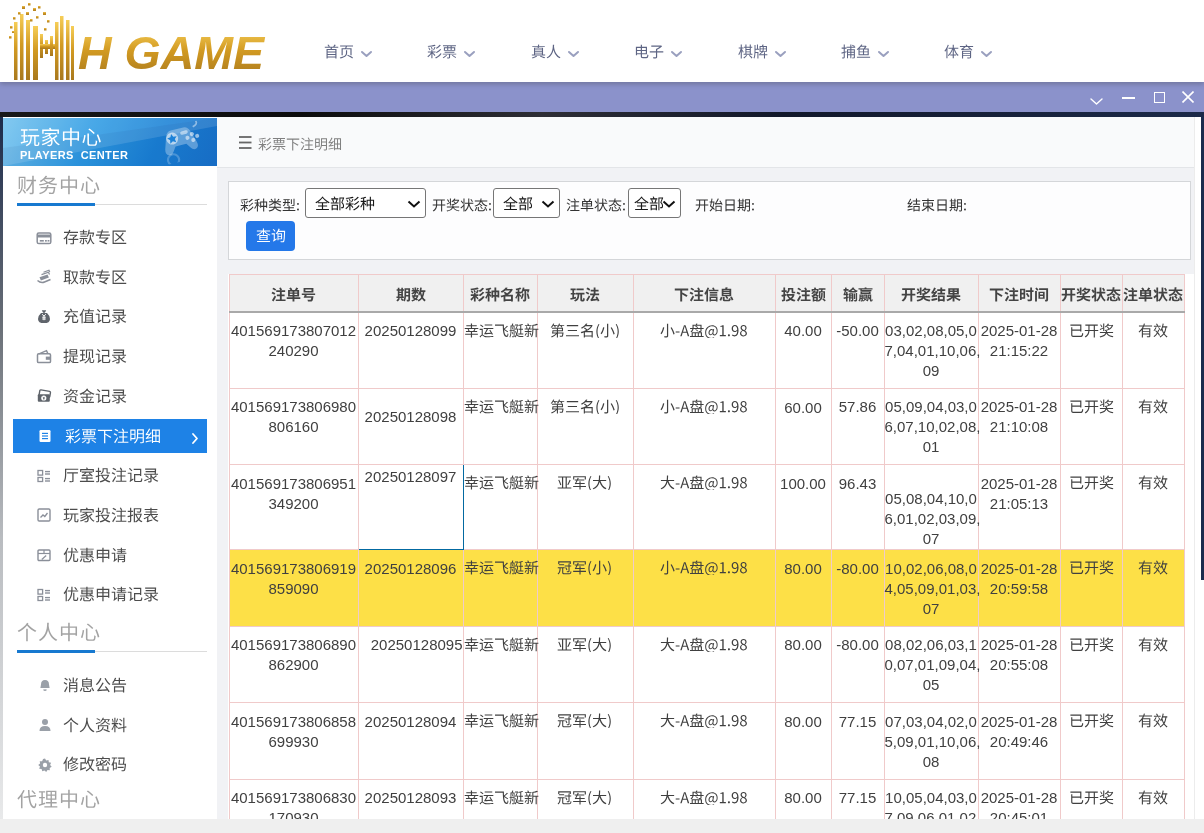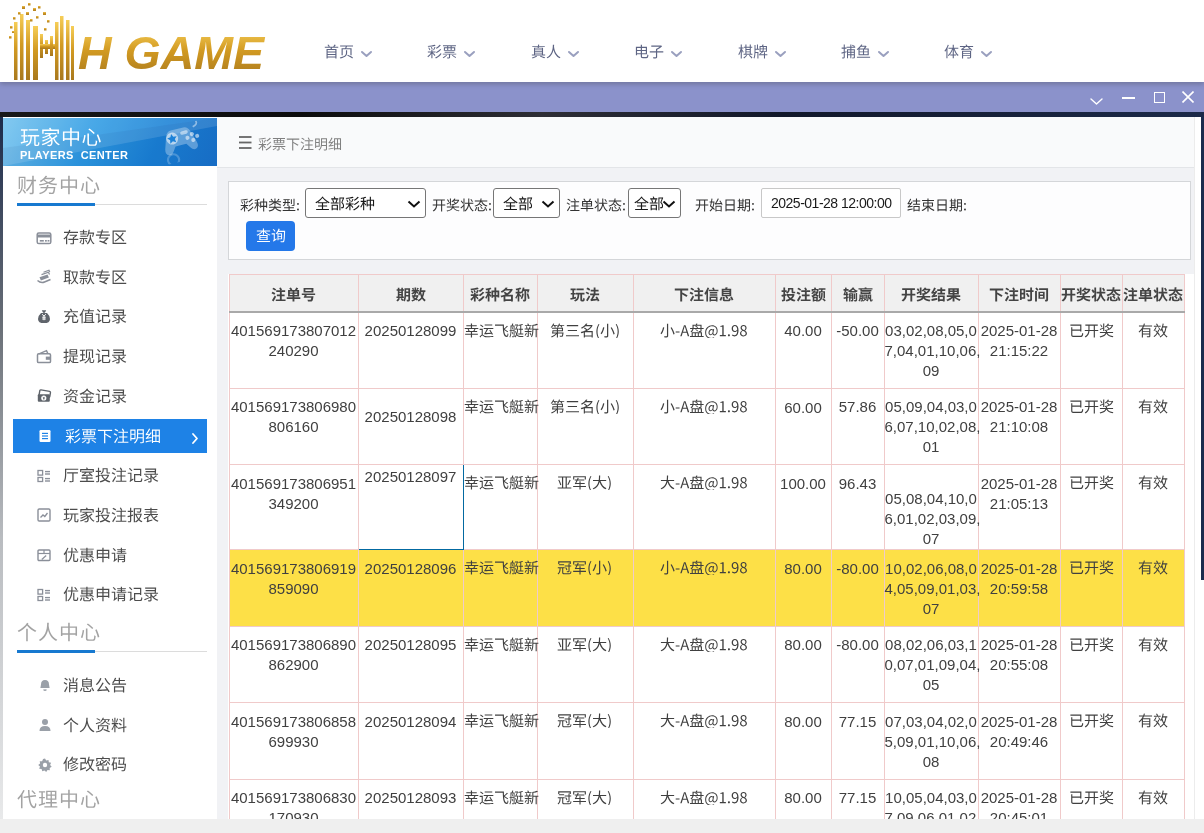--- a/index.html
+++ b/index.html
@@ -393,21 +393,20 @@
           <path d="M0.5 0.5 L6 5.5 L11.5 0.5"></path>
         </svg>
       </div>
 <div class="abs" style="left:466px;top:14px"><svg class="cn" width="60" height="14" style="vertical-align:-1.68px" fill="#333">
           <use href="#u5f00" transform="translate(0.00 12.32) scale(0.01400 -0.01400)"></use>
           <use href="#u59cb" transform="translate(14.00 12.32) scale(0.01400 -0.01400)"></use>
           <use href="#u65e5" transform="translate(28.00 12.32) scale(0.01400 -0.01400)"></use>
           <use href="#u671f" transform="translate(42.00 12.32) scale(0.01400 -0.01400)"></use>
           <use href="#u3a" transform="translate(56.00 12.32) scale(0.01400 -0.01400)"></use>
         </svg></div>
-<div class="abs" style="left:532px;top:6px;width:140px;height:30px;background:#fff;border:1px solid #c8c8c8;border-radius:2px;white-space:nowrap;font-size:14px;letter-spacing:-0.5px;color:#1a1a1a;line-height:28px;padding-left:9px">2025-01-28 12:00:00</div>
 <div class="abs" style="left:678px;top:14px"><svg class="cn" width="60" height="14" style="vertical-align:-1.68px" fill="#333">
           <use href="#u7ed3" transform="translate(0.00 12.32) scale(0.01400 -0.01400)"></use>
           <use href="#u675f" transform="translate(14.00 12.32) scale(0.01400 -0.01400)"></use>
           <use href="#u65e5" transform="translate(28.00 12.32) scale(0.01400 -0.01400)"></use>
           <use href="#u671f" transform="translate(42.00 12.32) scale(0.01400 -0.01400)"></use>
           <use href="#u3a" transform="translate(56.00 12.32) scale(0.01400 -0.01400)"></use>
         </svg></div>
 <div class="abs" style="left:17px;top:39px;width:49px;height:30px;background:#2478e9;border-radius:4px;text-align:center">
         <div style="margin-top:6px"><svg class="cn" width="30" height="15" style="vertical-align:-1.80px" fill="#fff">
             <use href="#u67e5" transform="translate(0.00 13.20) scale(0.01500 -0.01500)"></use>
@@ -657,21 +656,21 @@
                 <use href="#u5f00" transform="translate(15.00 13.20) scale(0.01500 -0.01500)"></use>
                 <use href="#u5956" transform="translate(30.00 13.20) scale(0.01500 -0.01500)"></use>
               </svg></td>
 <td style="border:1px solid #f0caca;text-align:center;vertical-align:top;padding-top:8.5px;line-height:20px"><svg class="cn" width="30" height="15" style="vertical-align:-1.80px" fill="#404040">
                 <use href="#u6709" transform="translate(0.00 13.20) scale(0.01500 -0.01500)"></use>
                 <use href="#u6548" transform="translate(15.00 13.20) scale(0.01500 -0.01500)"></use>
               </svg></td>
 </tr>
 <tr style="height:76.5px;background:#fff">
 <td style="border:1px solid #f0caca;text-align:center;vertical-align:top;padding-top:8.5px;line-height:20px">401569173806890<br>862900</td>
-<td style="border:1px solid #f0caca;text-align:center;vertical-align:top;padding-top:8.5px;line-height:20px">20250128095</td>
+<td style="border:1px solid #f0caca;text-align:right;vertical-align:top;padding-top:8.5px;line-height:20px">20250128095</td>
 <td style="border:1px solid #f0caca;text-align:center;vertical-align:top;padding-top:8.5px;line-height:20px"><svg class="cn" width="75" height="15" style="vertical-align:-1.80px" fill="#404040">
                 <use href="#u5e78" transform="translate(0.00 13.20) scale(0.01500 -0.01500)"></use>
                 <use href="#u8fd0" transform="translate(15.00 13.20) scale(0.01500 -0.01500)"></use>
                 <use href="#u98de" transform="translate(30.00 13.20) scale(0.01500 -0.01500)"></use>
                 <use href="#u8247" transform="translate(45.00 13.20) scale(0.01500 -0.01500)"></use>
                 <use href="#u65b0" transform="translate(60.00 13.20) scale(0.01500 -0.01500)"></use>
               </svg></td>
 <td style="border:1px solid #f0caca;text-align:center;vertical-align:top;padding-top:8.5px;line-height:20px"><svg class="cn" width="56" height="15" style="vertical-align:-1.80px" fill="#404040">
                 <use href="#u4e9a" transform="translate(0.00 13.20) scale(0.01500 -0.01500)"></use>
                 <use href="#u519b" transform="translate(15.00 13.20) scale(0.01500 -0.01500)"></use>

